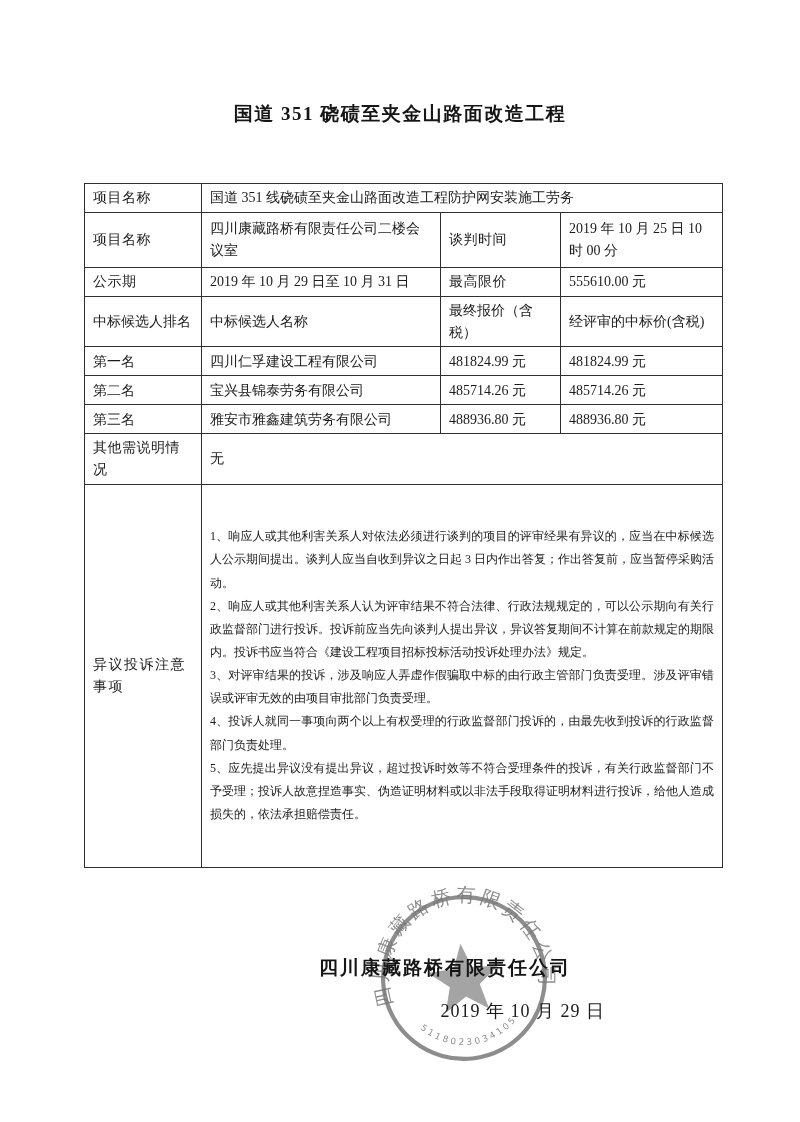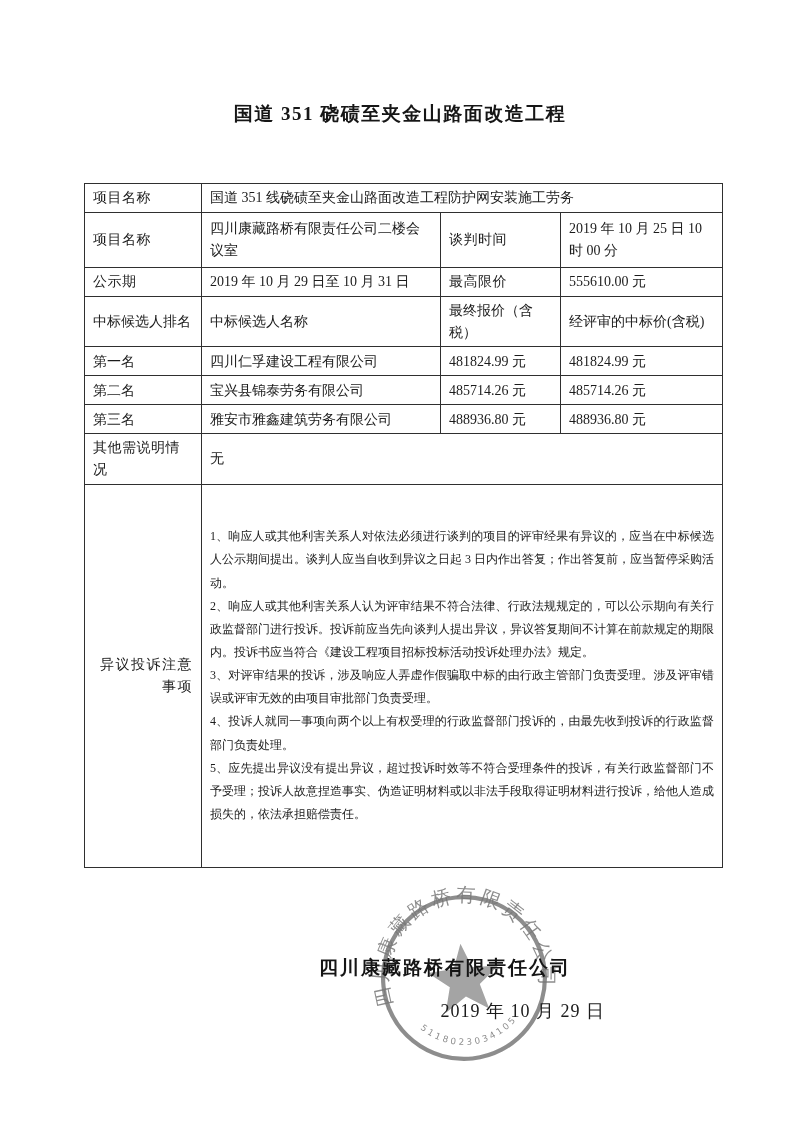--- a/index.html
+++ b/index.html
@@ -55,21 +55,20 @@
   tr.r-sup   { height: 23px; }
   tr.r-big   { height: 383px; }
 
   td.label-cell { letter-spacing: 0.5px; }
   td.wrap-cell  { line-height: 1.9; vertical-align: middle; }
   td.notice-label {
     letter-spacing: 1.5px;
     vertical-align: middle;
     line-height: 2.1;
     padding: 4px 4px 4px 7px;
-    text-align: right;
   }
   td.notice-body {
     vertical-align: top;
     padding: 7px 10px 6px 9px;
   }
   .notice-para {
     font-size: 12px;
     line-height: 1.93;
     text-align: justify;
     color: #1b1b1b;

